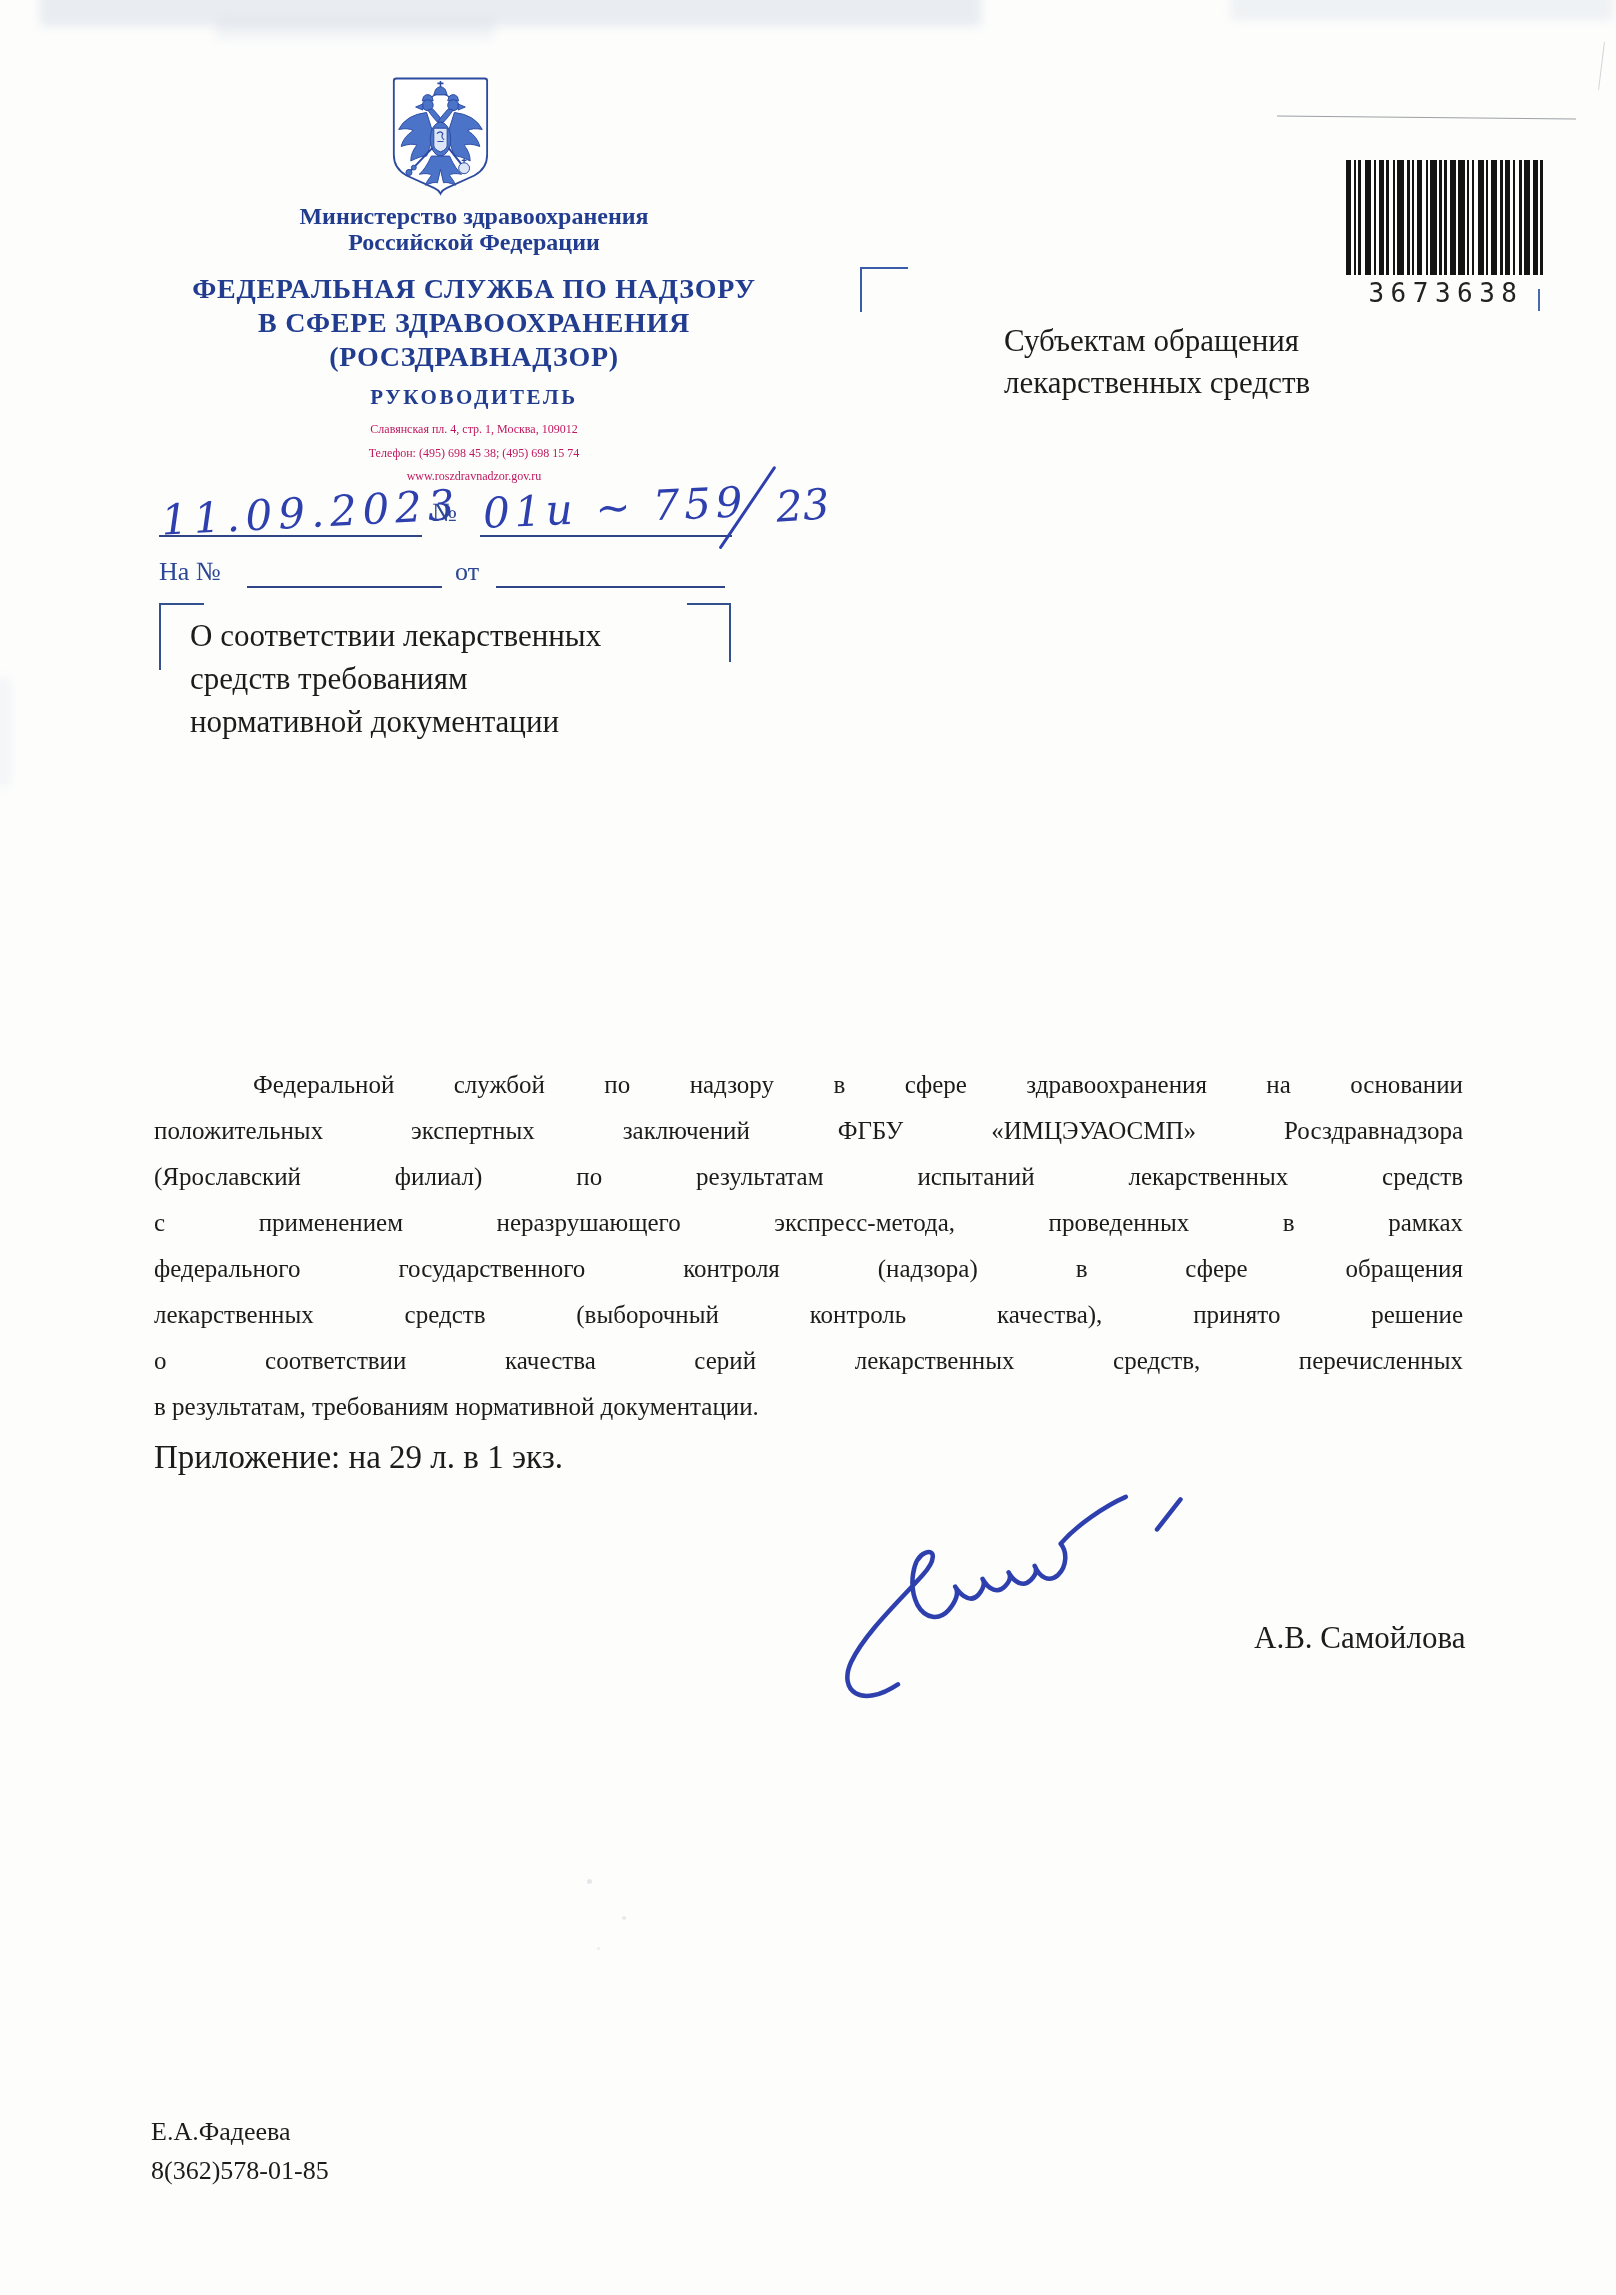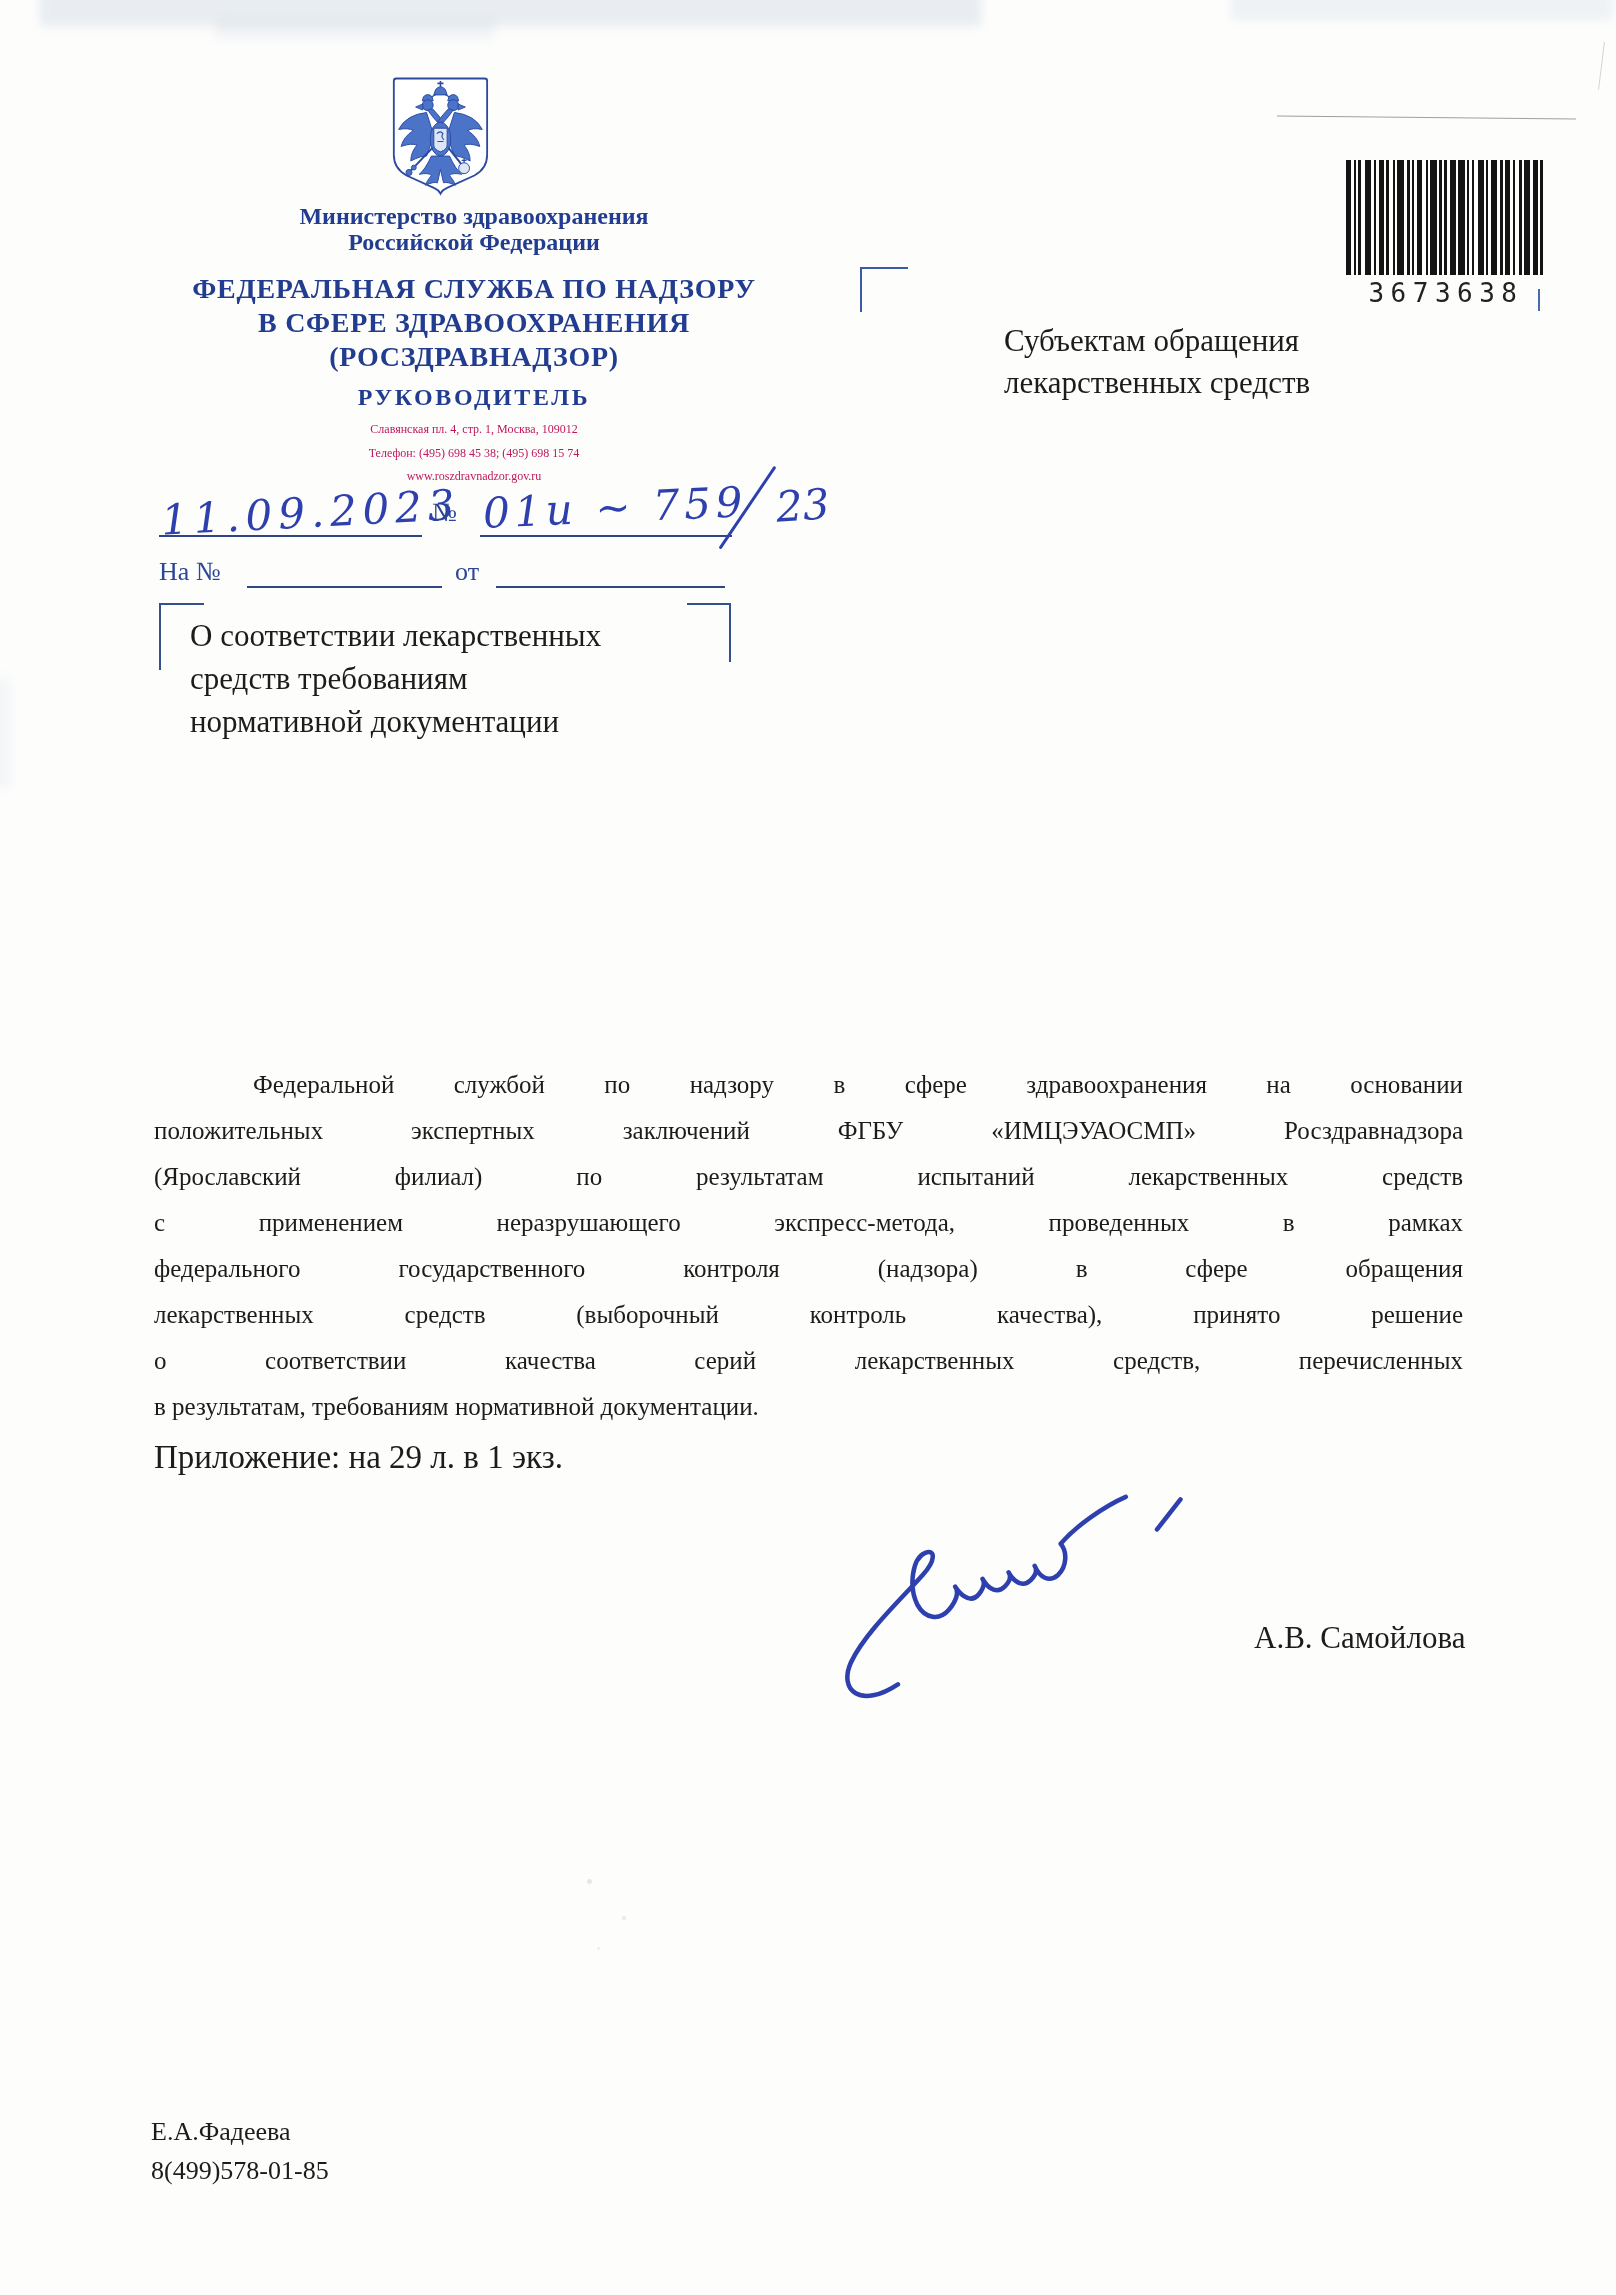--- a/index.html
+++ b/index.html
@@ -16,21 +16,21 @@
   .thinline{position:absolute;background:#85898e;height:1.3px;opacity:.8;}
   .edge-artifact{position:absolute;background:#b4bac2;}
 
   
   .lh-block{left:154px;top:203px;width:566px;text-align:center;color:#223d8f;margin-left:37px;}
   .lh-ministry{font-size:24px;font-weight:bold;line-height:26px;}
   .lh-service{font-size:28px;font-weight:bold;line-height:34px;letter-spacing:0.7px;text-align:center;}
   .lh-gap1{height:17px;}
   .lh-gap2{height:7.8px;}
   .lh-gap3{height:6.5px;}
-  .lh-position{font-size:24px;font-weight:bold;letter-spacing:2.6px;line-height:30px;}
+  .lh-position{font-size:21px;font-weight:bold;letter-spacing:2.6px;line-height:30px;}
   .lh-addr{font-size:12px;line-height:23.4px;color:#be185d;}
 
   
   .emblem{left:392px;top:73px;width:103px;height:128px;}
 
   
   .hand{font-style:italic;color:#2e3fae;font-family:"DejaVu Serif","Liberation Serif",serif;}
   .hw-date{left:161px;top:488px;font-size:42px;letter-spacing:5.9px;transform:rotate(-3deg);}
   .hw-number{left:483px;top:483px;font-size:42px;letter-spacing:4.6px;transform:rotate(-2.5deg);}
   .hw-suffix{left:776px;top:481px;font-size:42px;transform:rotate(-4deg);}
@@ -220,15 +220,15 @@
 <svg class="abs signature" viewBox="0 0 662 344">
   <g fill="none" stroke="#2e3fae" stroke-width="7" stroke-linecap="round" stroke-linejoin="round">
     <path d="M112,300 C 55,338 20,310 40,266 C 62,220 118,168 150,132 C 170,110 170,92 154,98 C 134,106 128,150 142,178 C 154,200 176,202 190,186 C 202,172 206,158 200,150 C 212,168 226,174 236,162 C 244,152 246,144 242,138 C 252,156 266,160 276,150 C 284,142 286,134 282,128 C 292,146 306,150 316,140 C 324,132 326,124 322,118 C 330,136 344,144 358,132 C 372,118 372,96 362,84 C 386,56 430,26 462,12"></path>
     <path d="M510,62 L546,16"></path>
   </g>
 </svg>
 <div class="abs signer">А.В. Самойлова</div>
 
 <div class="abs footer">
   <div>Е.А.Фадеева</div>
-  <div>8(499)578-01-85</div>
+  <div>8(362)578-01-85</div>
 </div>
 
 
 </body></html>

